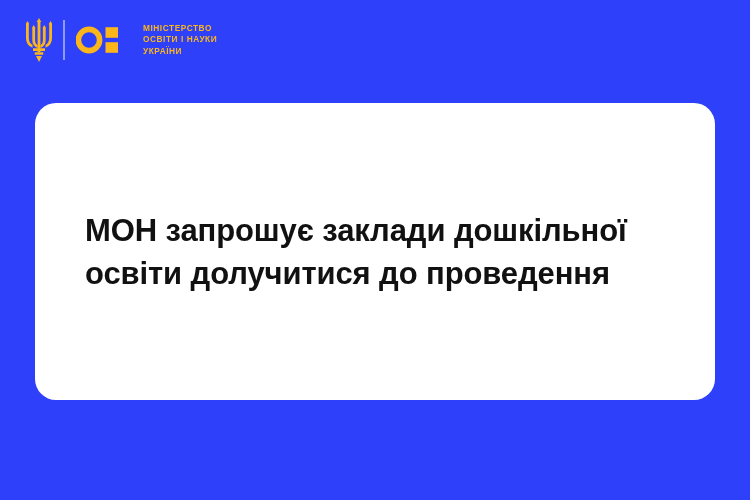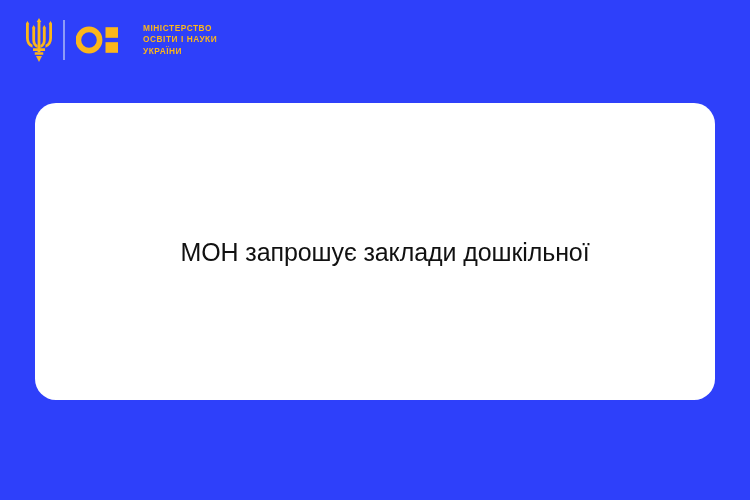--- a/index.html
+++ b/index.html
@@ -78,25 +78,25 @@
     box-sizing: border-box;
   }
 
   #headline {
     position: absolute;
     left: 50px;
     top: 50%;
     transform: translateY(-50%);
     width: 600px;
     color: #111111;
-    font-size: 25px;
-    font-weight: normal;
+    font-size: 31px;
+    font-weight: bold;
     line-height: 43px;
     letter-spacing: -0.1px;
-    text-align: center;
+    text-align: left;
   }
   #headline .hl-line { display: block; white-space: nowrap; }
 </style>
 </head>
 <body style="background: rgb(46, 64, 250);">
 
 <div id="stage" style="background: rgb(46, 64, 250);">
 
   <div id="brand">
 
@@ -138,16 +138,17 @@
       <span class="nm-line">МІНІСТЕРСТВО</span>
       <span class="nm-line">ОСВІТИ І НАУКИ</span>
       <span class="nm-line">УКРАЇНИ</span>
     </div>
 
   </div>
 
   <div id="card" style="background: rgb(255, 255, 255);">
     <div id="headline" style="color: rgb(17, 17, 17);">
       <span class="hl-line">МОН запрошує заклади дошкільної</span>
+      <span class="hl-line">освіти долучитися до проведення</span>
     </div>
   </div>
 
 </div>
 
 </body></html>

